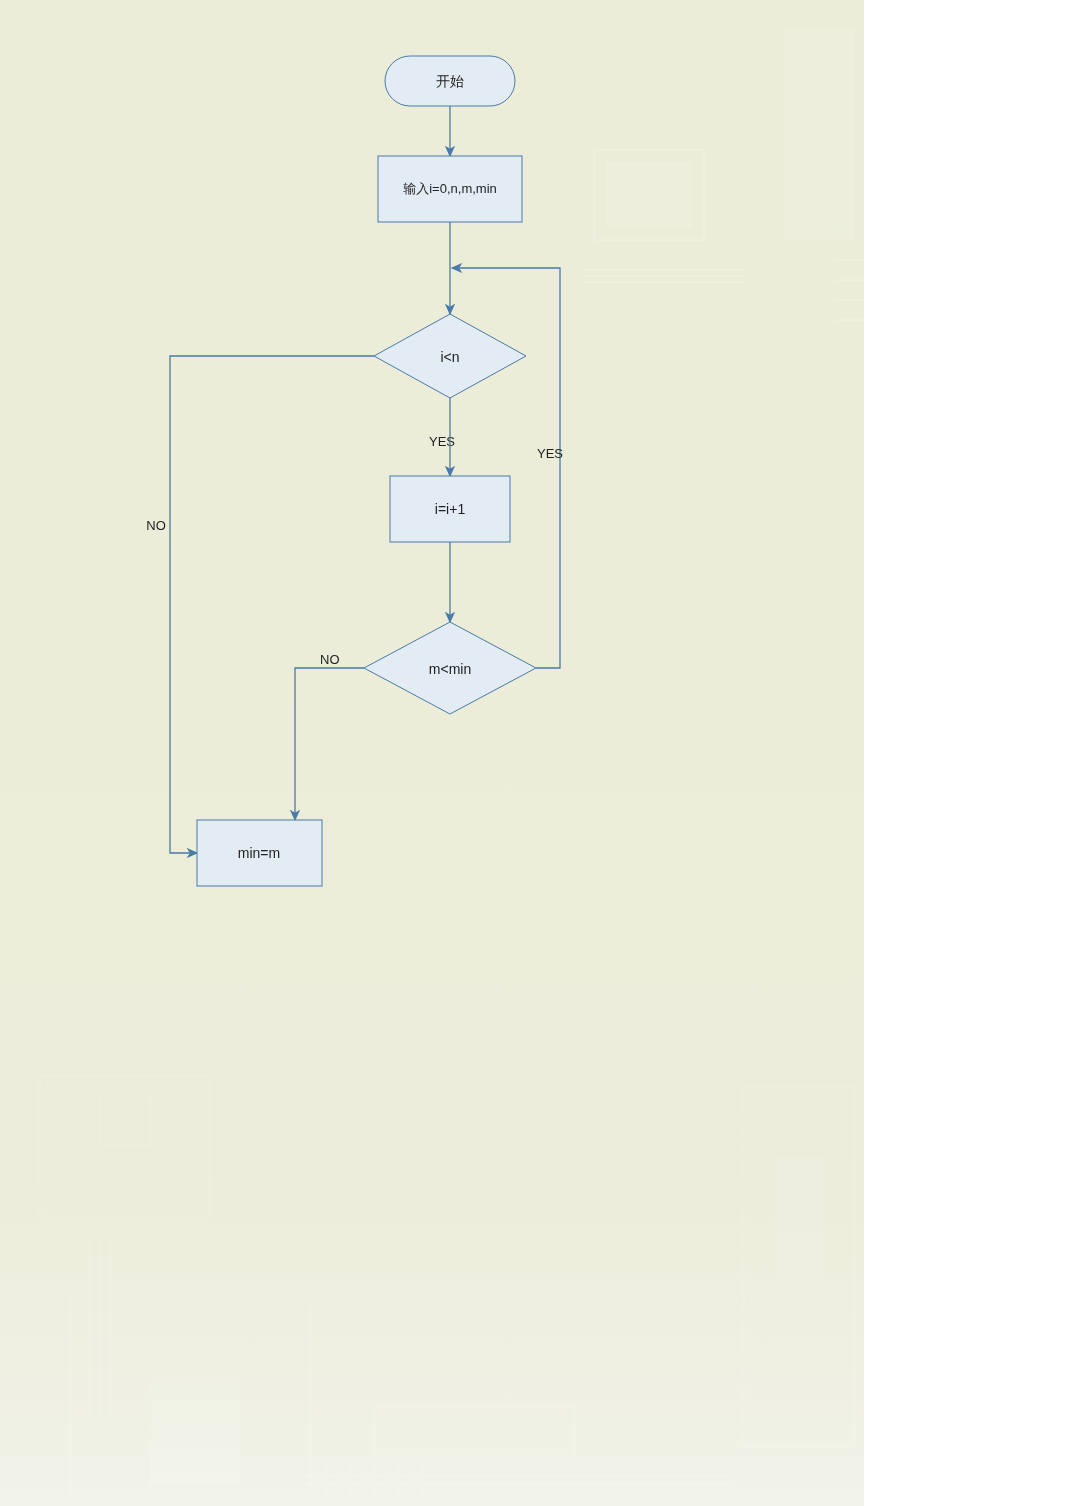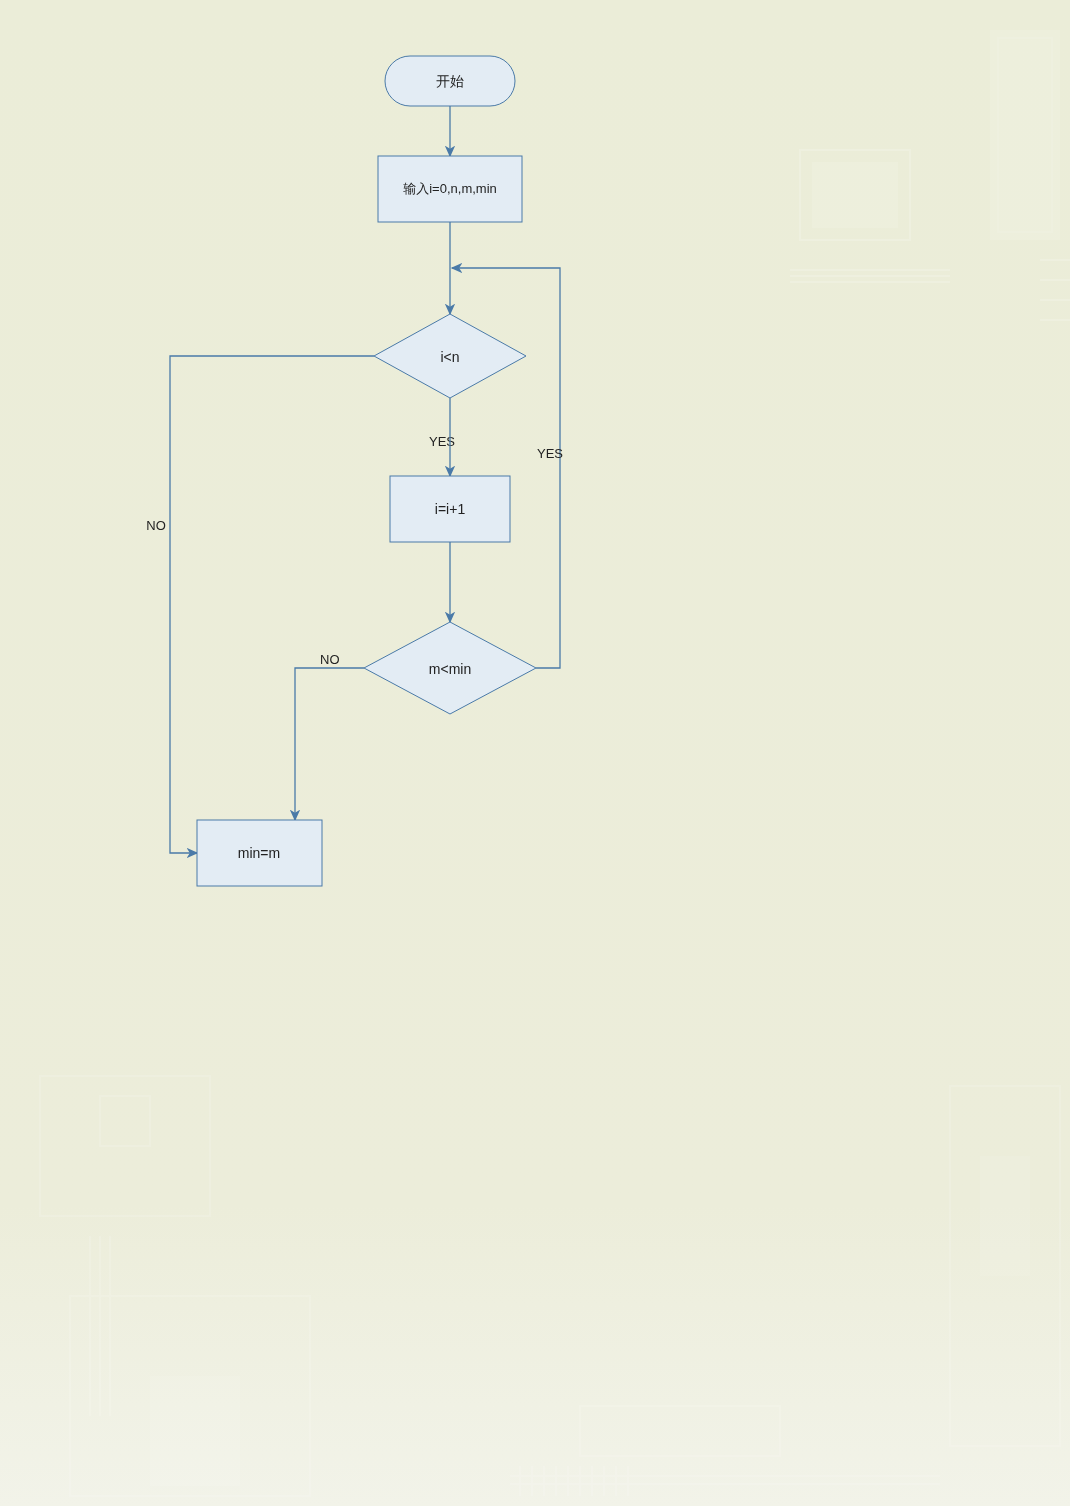--- a/index.html
+++ b/index.html
@@ -5,21 +5,21 @@
   html, body {
     margin: 0;
     padding: 0;
     width: 1070px;
     height: 1506px;
     overflow: hidden;
     font-family: "Microsoft YaHei", "SimSun", Arial, sans-serif;
   }
   .page {
     position: relative;
-    width: 1070px;
+    width: 864px;
     height: 1506px;
     background: linear-gradient(180deg, #ebedd8 0%, #ecedda 80%, #f2f3e9 100%);
   }
   svg { display: block; }
   .node-fill { fill: #e3ecf4; }
   .node-stroke { stroke: #4a7aa8; stroke-width: 1; }
   .edge { stroke: #4a7aa8; stroke-width: 1.3; fill: none; }
   .arrowhead { fill: #4a7aa8; }
   .lbl {
     font-size: 14px;

